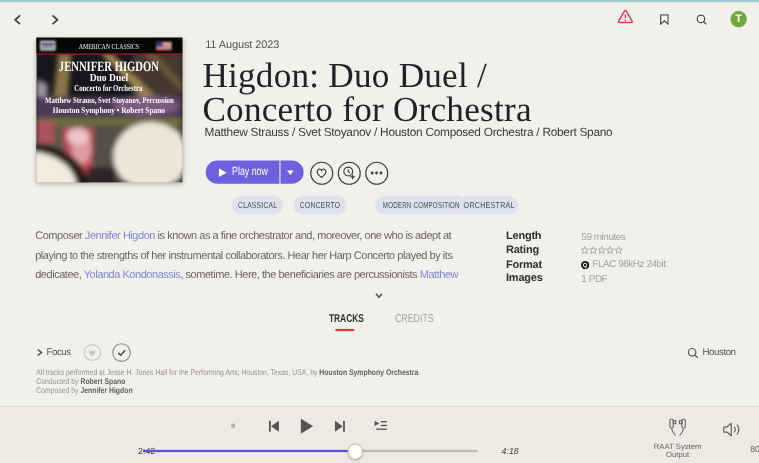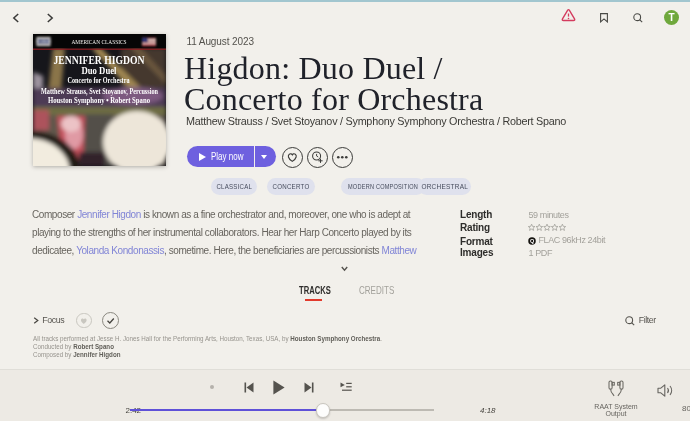--- a/index.html
+++ b/index.html
@@ -108,21 +108,21 @@
       <text x="66" y="30.4" font-size="13" textLength="91" lengthAdjust="spacingAndGlyphs">JENNIFER HIGDON</text>
       <text x="66" y="39.5" font-size="9.7" textLength="35" lengthAdjust="spacingAndGlyphs">Duo Duel</text>
       <text x="65.5" y="48.6" font-size="8.3" textLength="62" lengthAdjust="spacingAndGlyphs">Concerto for Orchestra</text>
       <text x="66.5" y="59.8" font-size="7.8" textLength="117" lengthAdjust="spacingAndGlyphs">Matthew Strauss, Svet Stoyanov, Percussion</text>
       <text x="66" y="69" font-size="7.8" textLength="102" lengthAdjust="spacingAndGlyphs">Houston Symphony • Robert Spano</text>
     </g>
   </svg>
 
   <div class="date">11 August 2023</div>
   <div class="title">Higdon: Duo Duel /<br>Concerto for Orchestra</div>
-  <div class="subtitle">Matthew Strauss / Svet Stoyanov / Symphony Symphony Orchestra / Robert Spano</div>
+  <div class="subtitle">Matthew Strauss / Svet Stoyanov / Houston Composed Orchestra / Robert Spano</div>
 
   <div class="playbtn">
     <div class="tri"></div>
       <div class="txt">Play now</div>
       <div class="divider"></div>
       <div class="caret"></div>
   </div>
   <div class="circ" style="left:281.5px;">
     <svg width="18.6" height="18.6" viewBox="0 0 18.6 18.6">
         <path d="M9.3 13.4 C4.5 10.2 4.8 7.3 6.3 6.2 C7.6 5.3 8.9 6 9.3 6.9 C9.7 6 11 5.3 12.3 6.2 C13.8 7.3 14.1 10.2 9.3 13.4 Z" fill="none" stroke="#3c3c3a" stroke-width="1.1"></path>
@@ -198,21 +198,21 @@
   </div>
   <div class="abs" style="left:101.5px;top:311.5px;width:17.4px;height:17.4px;border-radius:50%;border:1.1px solid #8a8880;box-sizing:border-box;">
     <svg width="15.2" height="15.2" viewBox="0 0 15.2 15.2">
         <path d="M4.5 7.8 L6.8 10 L10.8 5.5" fill="none" stroke="#46443f" stroke-width="1.3"></path>
       </svg>
   </div>
   <svg class="abs" style="left:624.5px;top:315.5px" width="10" height="10" viewBox="0 0 10 10">
       <circle cx="4.2" cy="4.2" r="3.4" fill="none" stroke="#55534e" stroke-width="1.1"></circle>
       <line x1="6.8" y1="6.8" x2="9.2" y2="9.2" stroke="#55534e" stroke-width="1.1"></line>
     </svg>
-  <div class="filterlbl">Filter</div>
+  <div class="filterlbl">Houston</div>
 
   <div class="credits">All tracks performed at Jesse H. Jones Hall for the Performing Arts, Houston, Texas, USA, by <b>Houston Symphony Orchestra</b>.<br>Conducted by <b>Robert Spano</b><br>Composed by <b>Jennifer Higdon</b></div>
 
   <div class="player"></div>
   <div class="abs" style="left:209.6px;top:385px;width:4px;height:4px;border-radius:50%;background:#b5b2ac;"></div>
   <svg class="abs" style="left:244px;top:381.5px" width="10" height="11" viewBox="0 0 10 11">
       <rect x="0.5" y="0.5" width="1.6" height="10" fill="#55534e"></rect>
       <polygon points="9.5,0.5 9.5,10.5 2.5,5.5" fill="#55534e"></polygon>
     </svg>
   <svg class="abs" style="left:273.3px;top:380.2px" width="12" height="14.8" viewBox="0 0 12 14.8">
@@ -222,21 +222,21 @@
       <polygon points="0.5,0.5 0.5,10.5 7.5,5.5" fill="#55534e"></polygon>
       <rect x="7.9" y="0.5" width="1.6" height="10" fill="#55534e"></rect>
     </svg>
   <svg class="abs" style="left:340px;top:382px" width="12" height="10" viewBox="0 0 12 10">
       <polygon points="0.5,0.5 4.8,2.9 0.5,5.3" fill="#55534e"></polygon>
       <rect x="6.2" y="0.8" width="5.5" height="1.2" fill="#55534e"></rect>
       <rect x="6.2" y="4.2" width="5.5" height="1.2" fill="#55534e"></rect>
       <rect x="2" y="7.6" width="9.7" height="1.2" fill="#55534e"></rect>
     </svg>
   <div class="t1" style="left:105.5px;top:406px;">2:42</div>
-  <div class="t1" style="left:460px;top:406px;font-style:italic;">4:18</div>
+  <div class="t1" style="left:436px;top:406px;font-style:italic;">4:18</div>
   <div class="abs" style="left:129.5px;top:409.3px;width:304.5px;height:1.7px;background:#bdbab3;"></div>
   <div class="abs" style="left:129.5px;top:409.3px;width:187px;height:1.7px;background:#5f51d8;"></div>
   <div class="abs" style="left:315.6px;top:403.1px;width:14.5px;height:14.5px;border-radius:50%;background:#fdfdfc;border:1px solid #c9c6bf;box-sizing:border-box;box-shadow:0 1px 2px rgba(0,0,0,0.18);"></div>
 
   <svg class="abs" style="left:608px;top:380px" width="16" height="17" viewBox="0 0 16 17">
     <g fill="none" stroke="#6a6862" stroke-width="1.05">
       <rect x="1" y="0.9" width="3.1" height="8.2" rx="1.4"></rect>
       <rect x="4.1" y="2.4" width="2.2" height="2.7"></rect>
       <path d="M2.6 9.3 C2.8 11.8 3.4 12.6 4.7 13.9 L6.1 15.9"></path>
       <rect x="11.9" y="0.9" width="3.1" height="8.2" rx="1.4"></rect>

